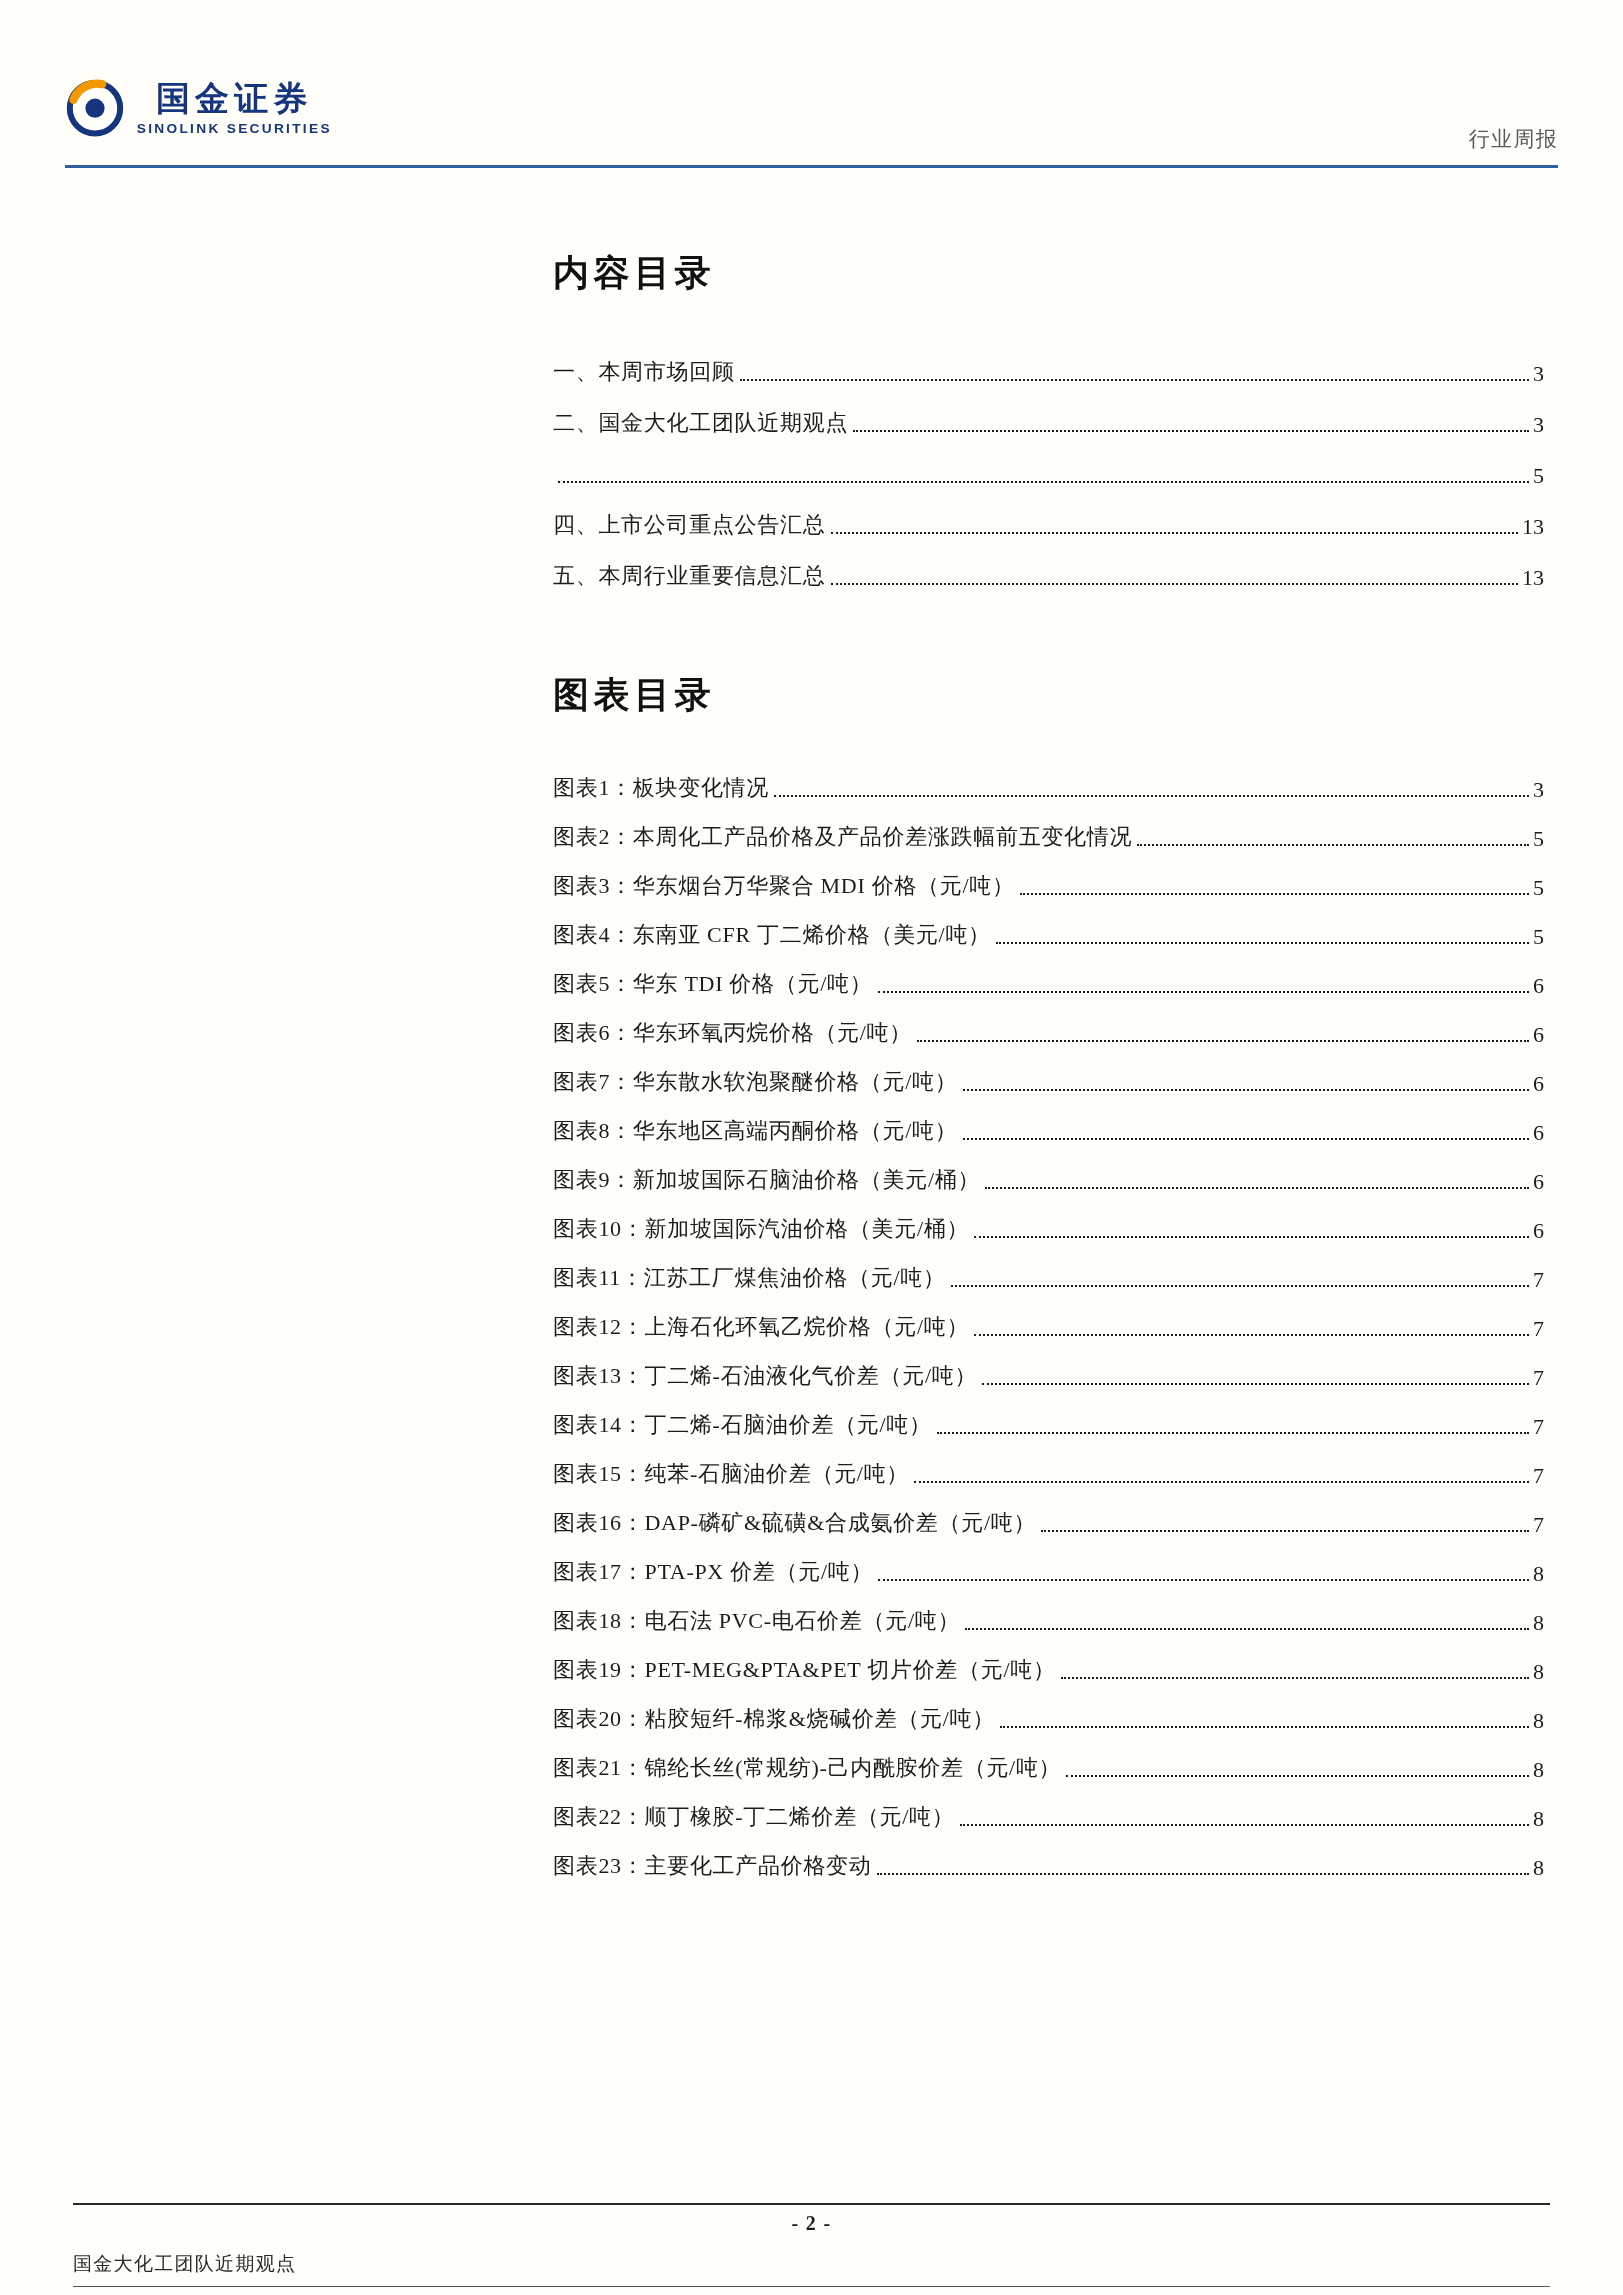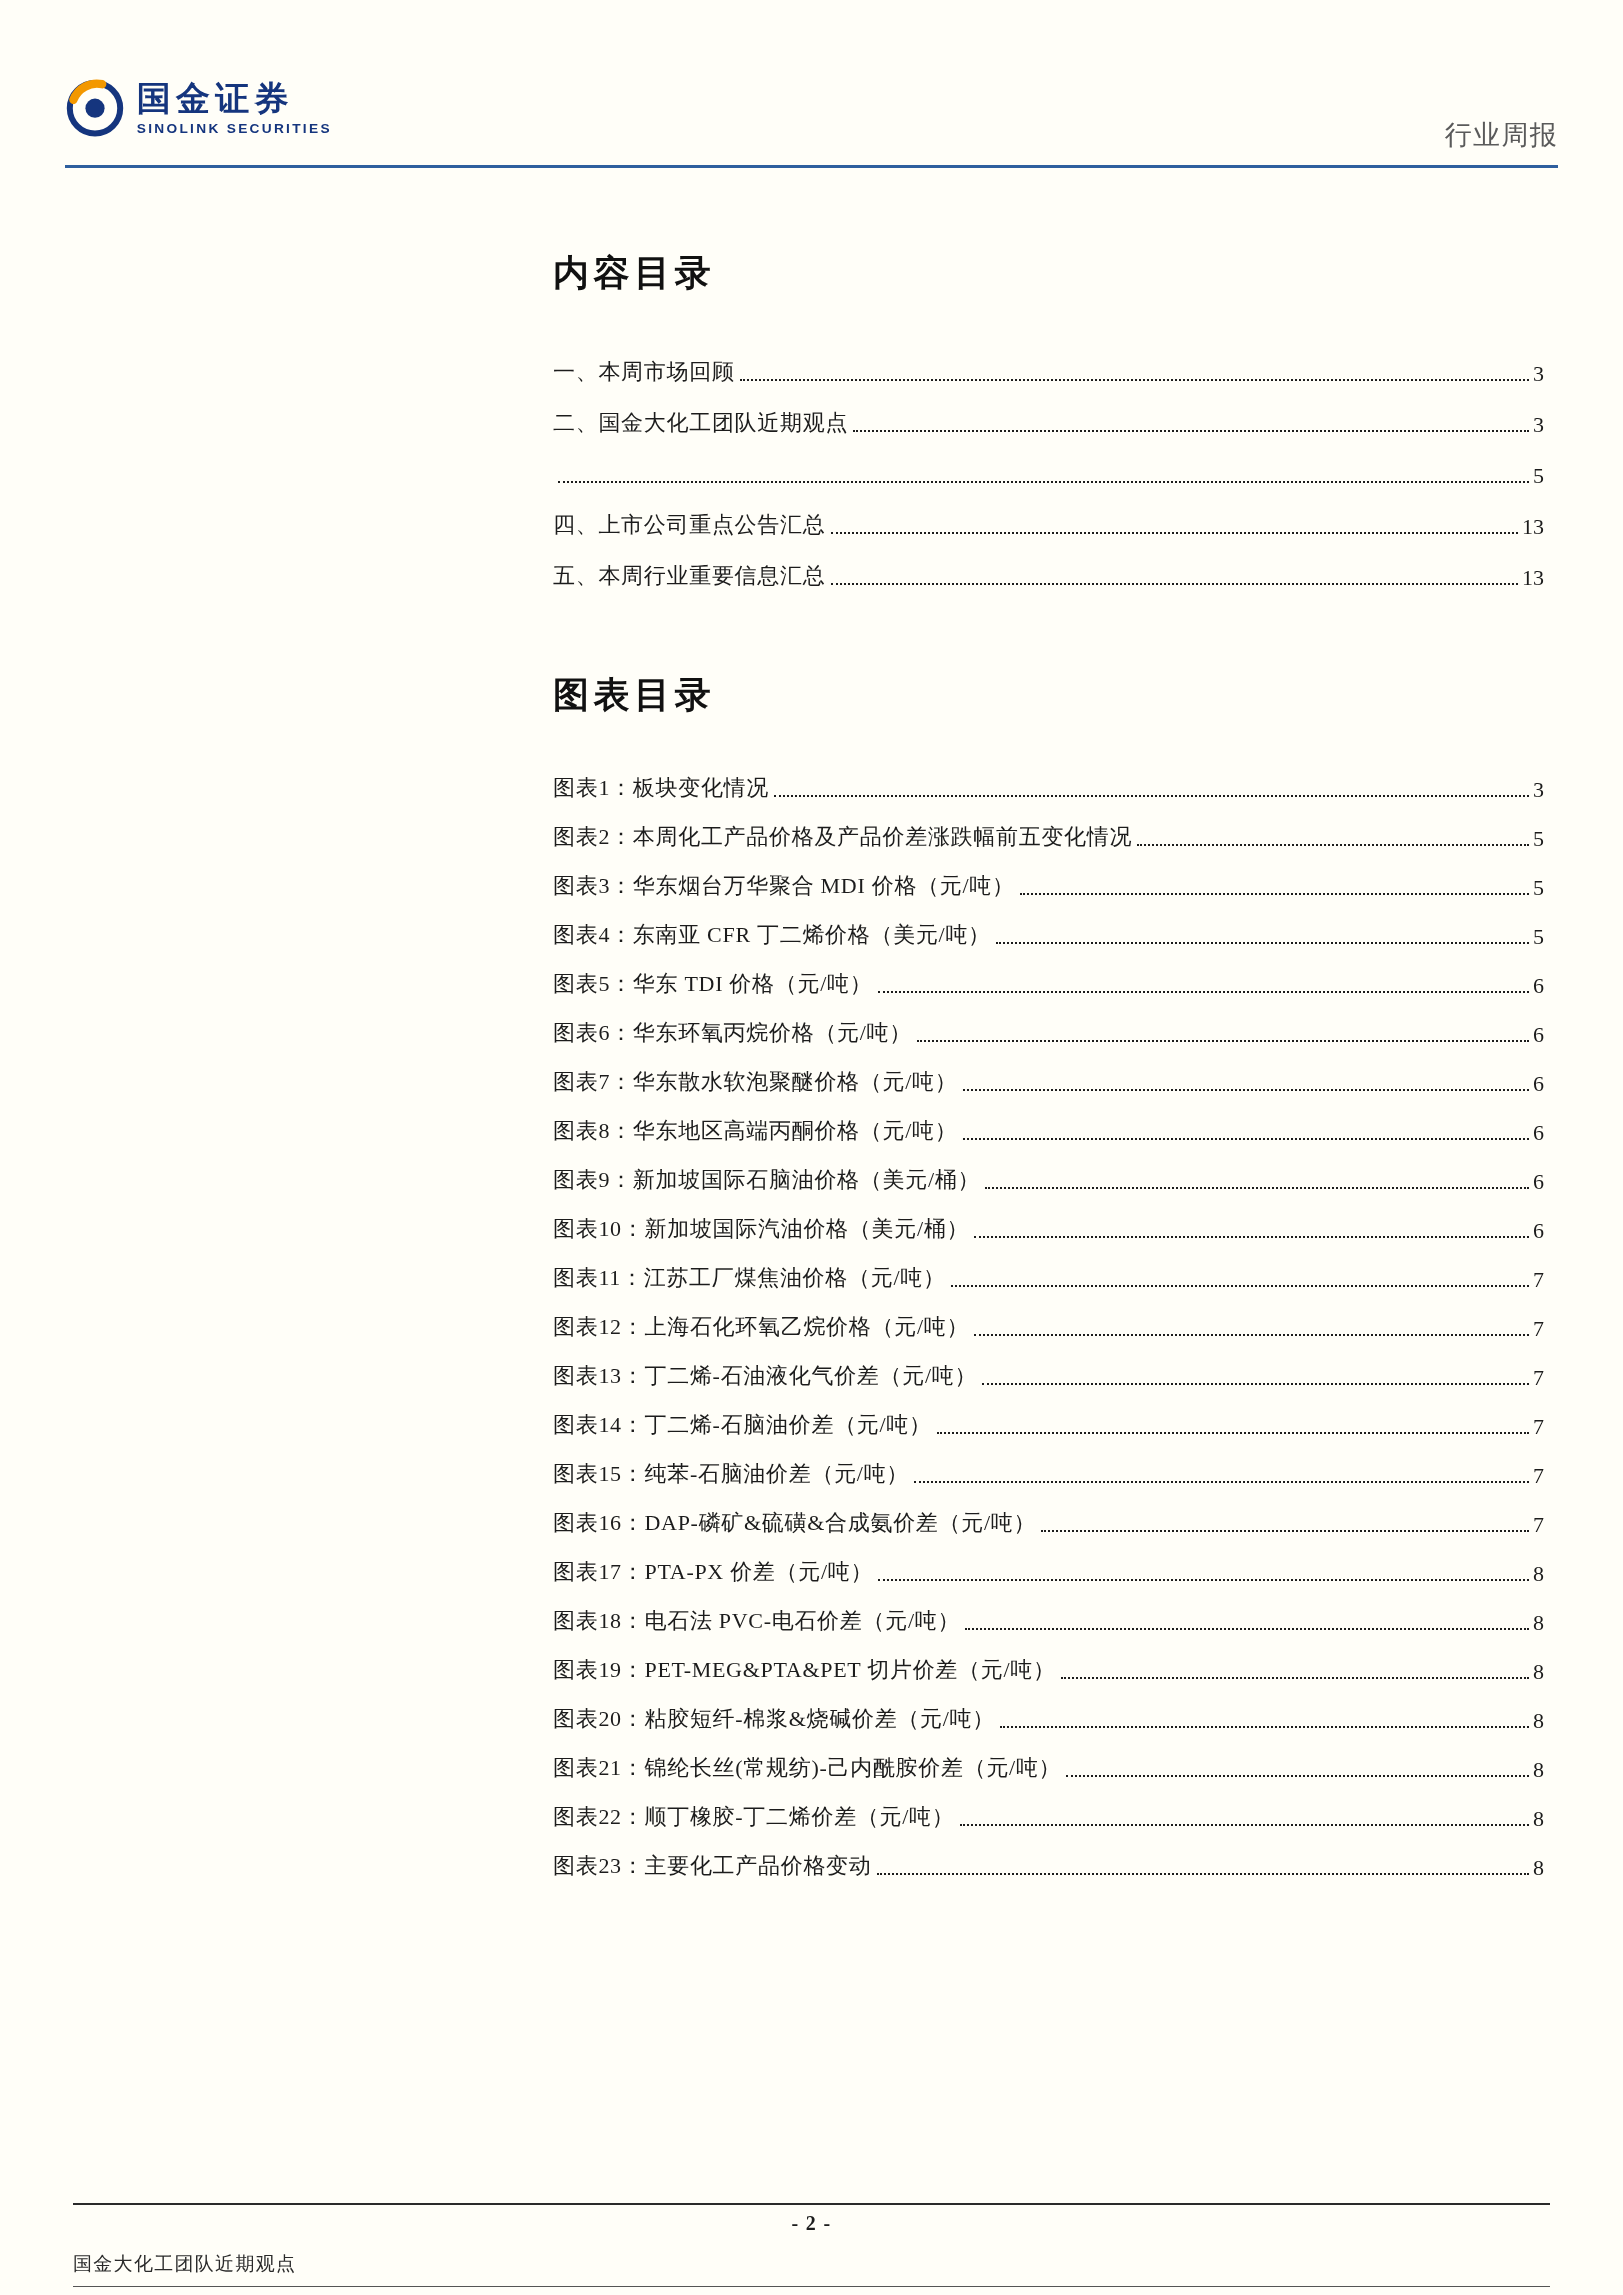--- a/index.html
+++ b/index.html
@@ -23,41 +23,41 @@
     height: 85px;
   }
   .brand {
     position: absolute;
     left: 0; top: 0;
     display: flex;
     align-items: flex-start;
     gap: 11.8px;
   }
   .brand-logo { width: 60px; height: 60px; display: block; }
-  .brand-text-block { padding-top: 2.6px; }
+  .brand-text-block { padding-top: 2.6px; text-align: center; }
   .brand-name {
     font-size: 34px;
     font-weight: bold;
     color: #15357e;
     letter-spacing: 5.2px;
     line-height: 1.1;
     font-family: "Liberation Serif", "DejaVu Serif", serif;
   }
   .brand-subtitle {
     font-size: 13.7px;
     font-weight: bold;
     color: #15357e;
     letter-spacing: 2.3px;
     margin-top: 3.9px;
     font-family: "Liberation Sans", "DejaVu Sans", sans-serif;
   }
   .report-type {
     position: absolute;
     right: 0; bottom: 9.2px;
-    font-size: 27px;
+    font-size: 21px;
     color: #5a5a5a;
     letter-spacing: 1.3px;
   }
   .header-rule {
     position: absolute;
     left: 65px; right: 65px; top: 165px;
     height: 2.6px;
     background: #2f5f9e;
   }
 

